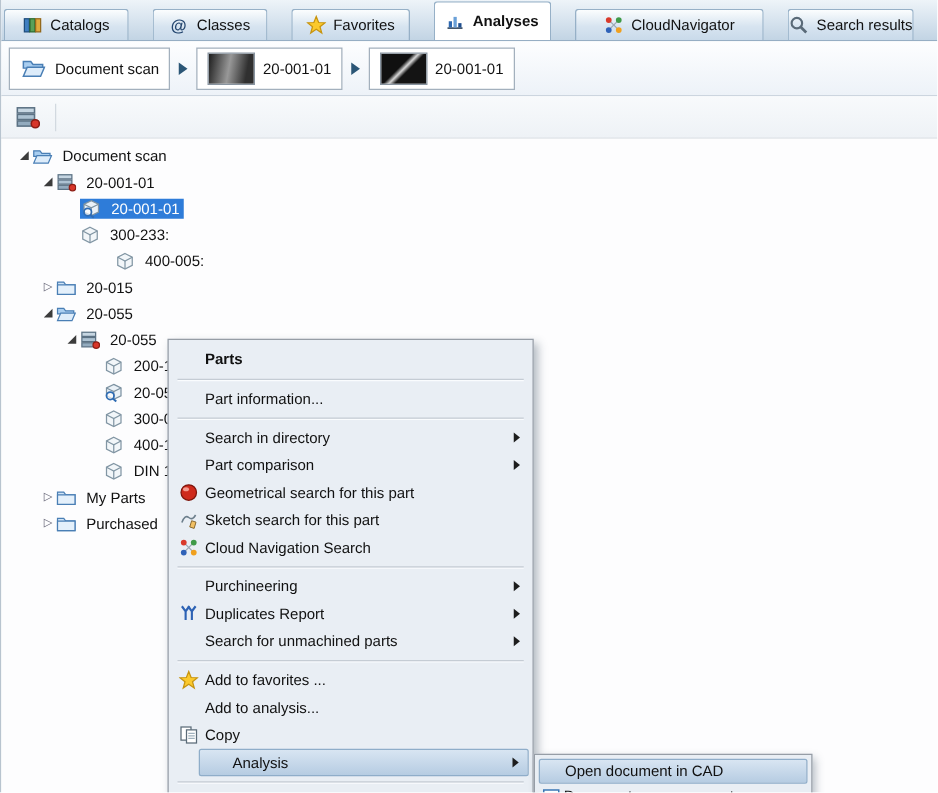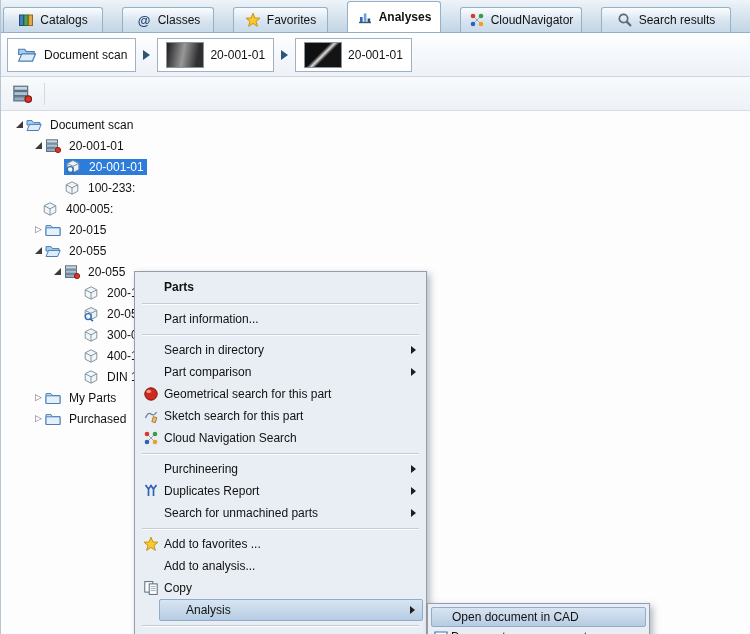--- a/index.html
+++ b/index.html
@@ -191,21 +191,21 @@
       <span>Favorites</span>
     </div>
     <div class="tab active" style="width:94px">
       <span class="ticon">
           <svg viewBox="0 0 16 16">
             <use href="#i-chart"></use>
           </svg>
         </span>
       <span>Analyses</span>
     </div>
-    <div class="tab" style="width:122px">
+    <div class="tab" style="width:152px">
       <span class="ticon">
           <svg viewBox="0 0 16 16">
             <use href="#i-cloudnav"></use>
           </svg>
         </span>
       <span>CloudNavigator</span>
     </div>
     <div class="tab" style="flex:1">
       <span class="ticon">
           <svg viewBox="0 0 16 16">
@@ -282,23 +282,23 @@
           <span class="tlabel">20-001-01</span>
         </span>
       </div>
       <div class="trow" style="padding-left:50px">
         <span class="exp"></span>
         <span class="nicon">
             <svg viewBox="0 0 16 16">
               <use href="#i-cube"></use>
             </svg>
           </span>
-        <span class="tlabel">100-233:</span>
-      </div>
-      <div class="trow" style="padding-left:28px">
+        <span class="tlabel">300-233:</span>
+      </div>
+      <div class="trow" style="padding-left:78px">
         <span class="exp"></span>
         <span class="nicon">
             <svg viewBox="0 0 16 16">
               <use href="#i-cube"></use>
             </svg>
           </span>
         <span class="tlabel">400-005:</span>
       </div>
       <div class="trow" style="padding-left:31px">
         <span class="exp exp-closed"></span>

